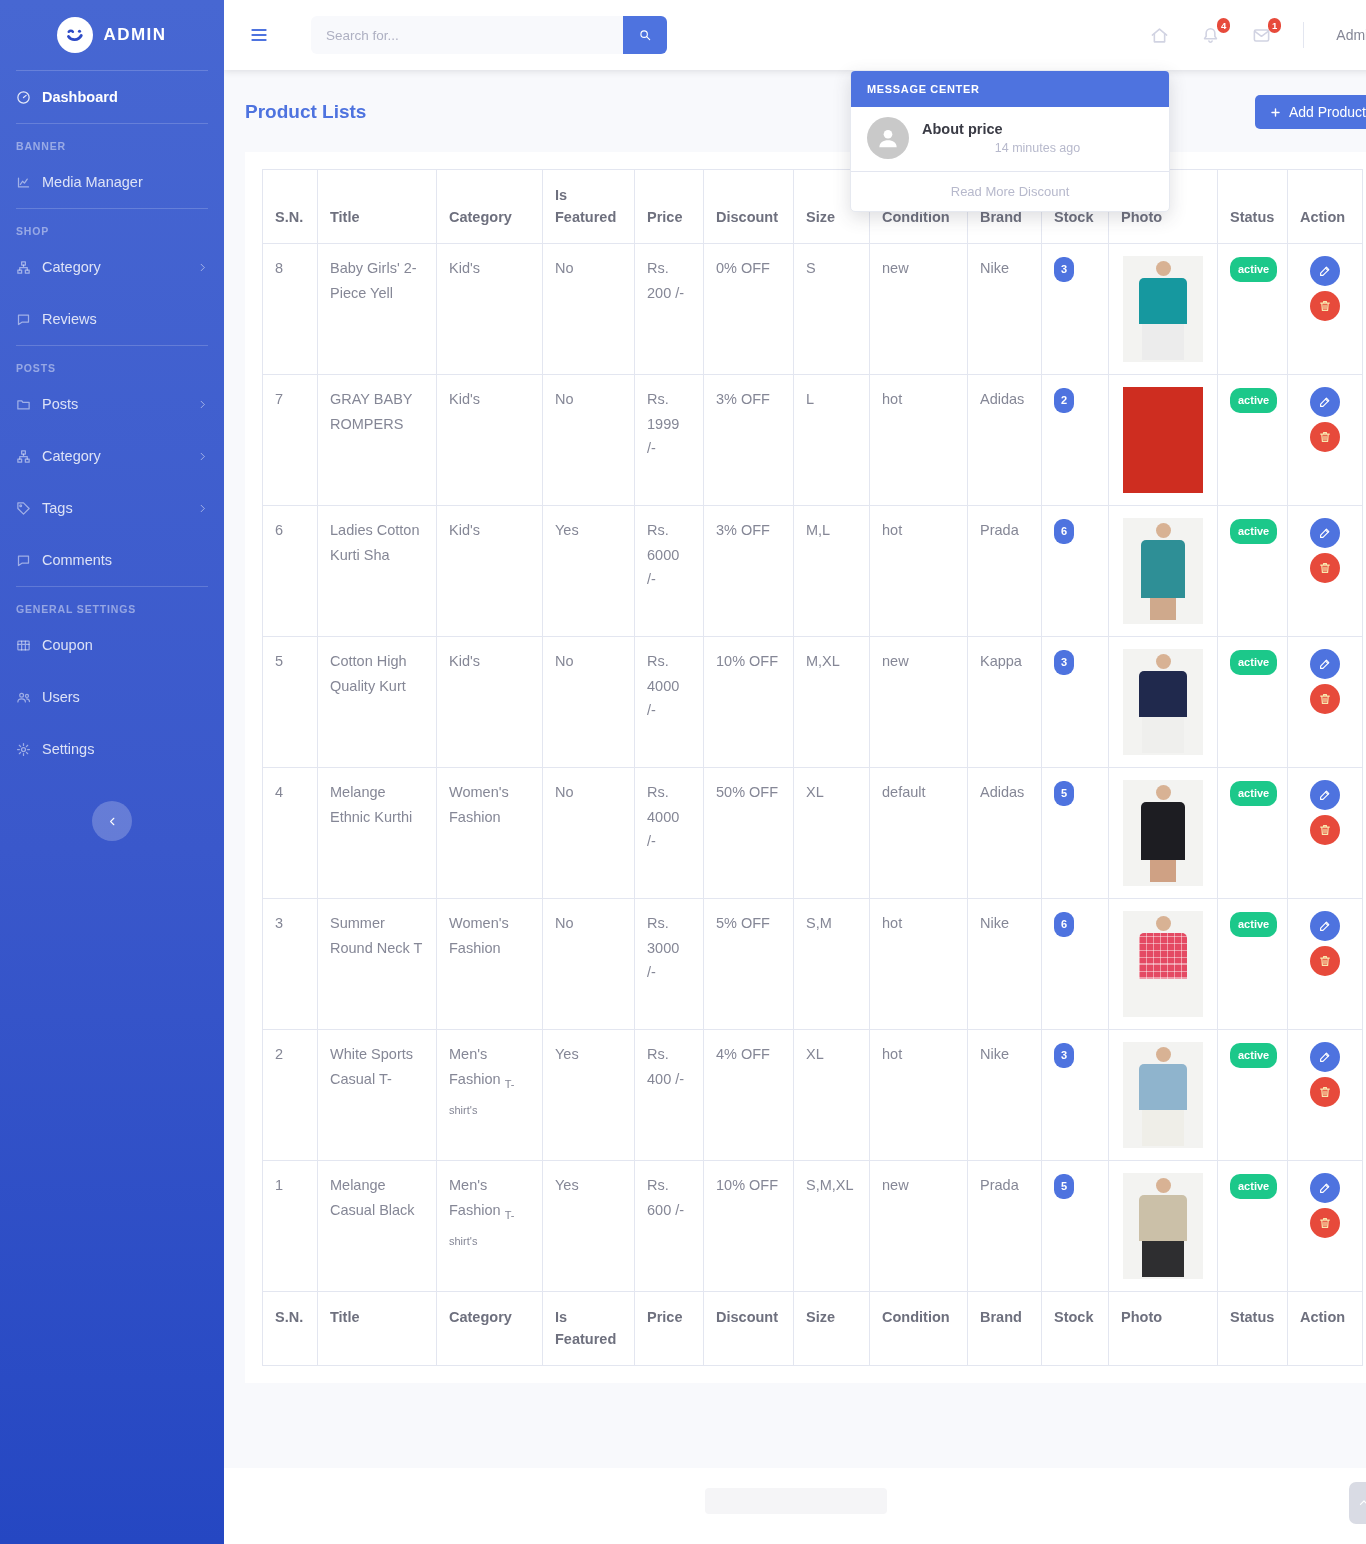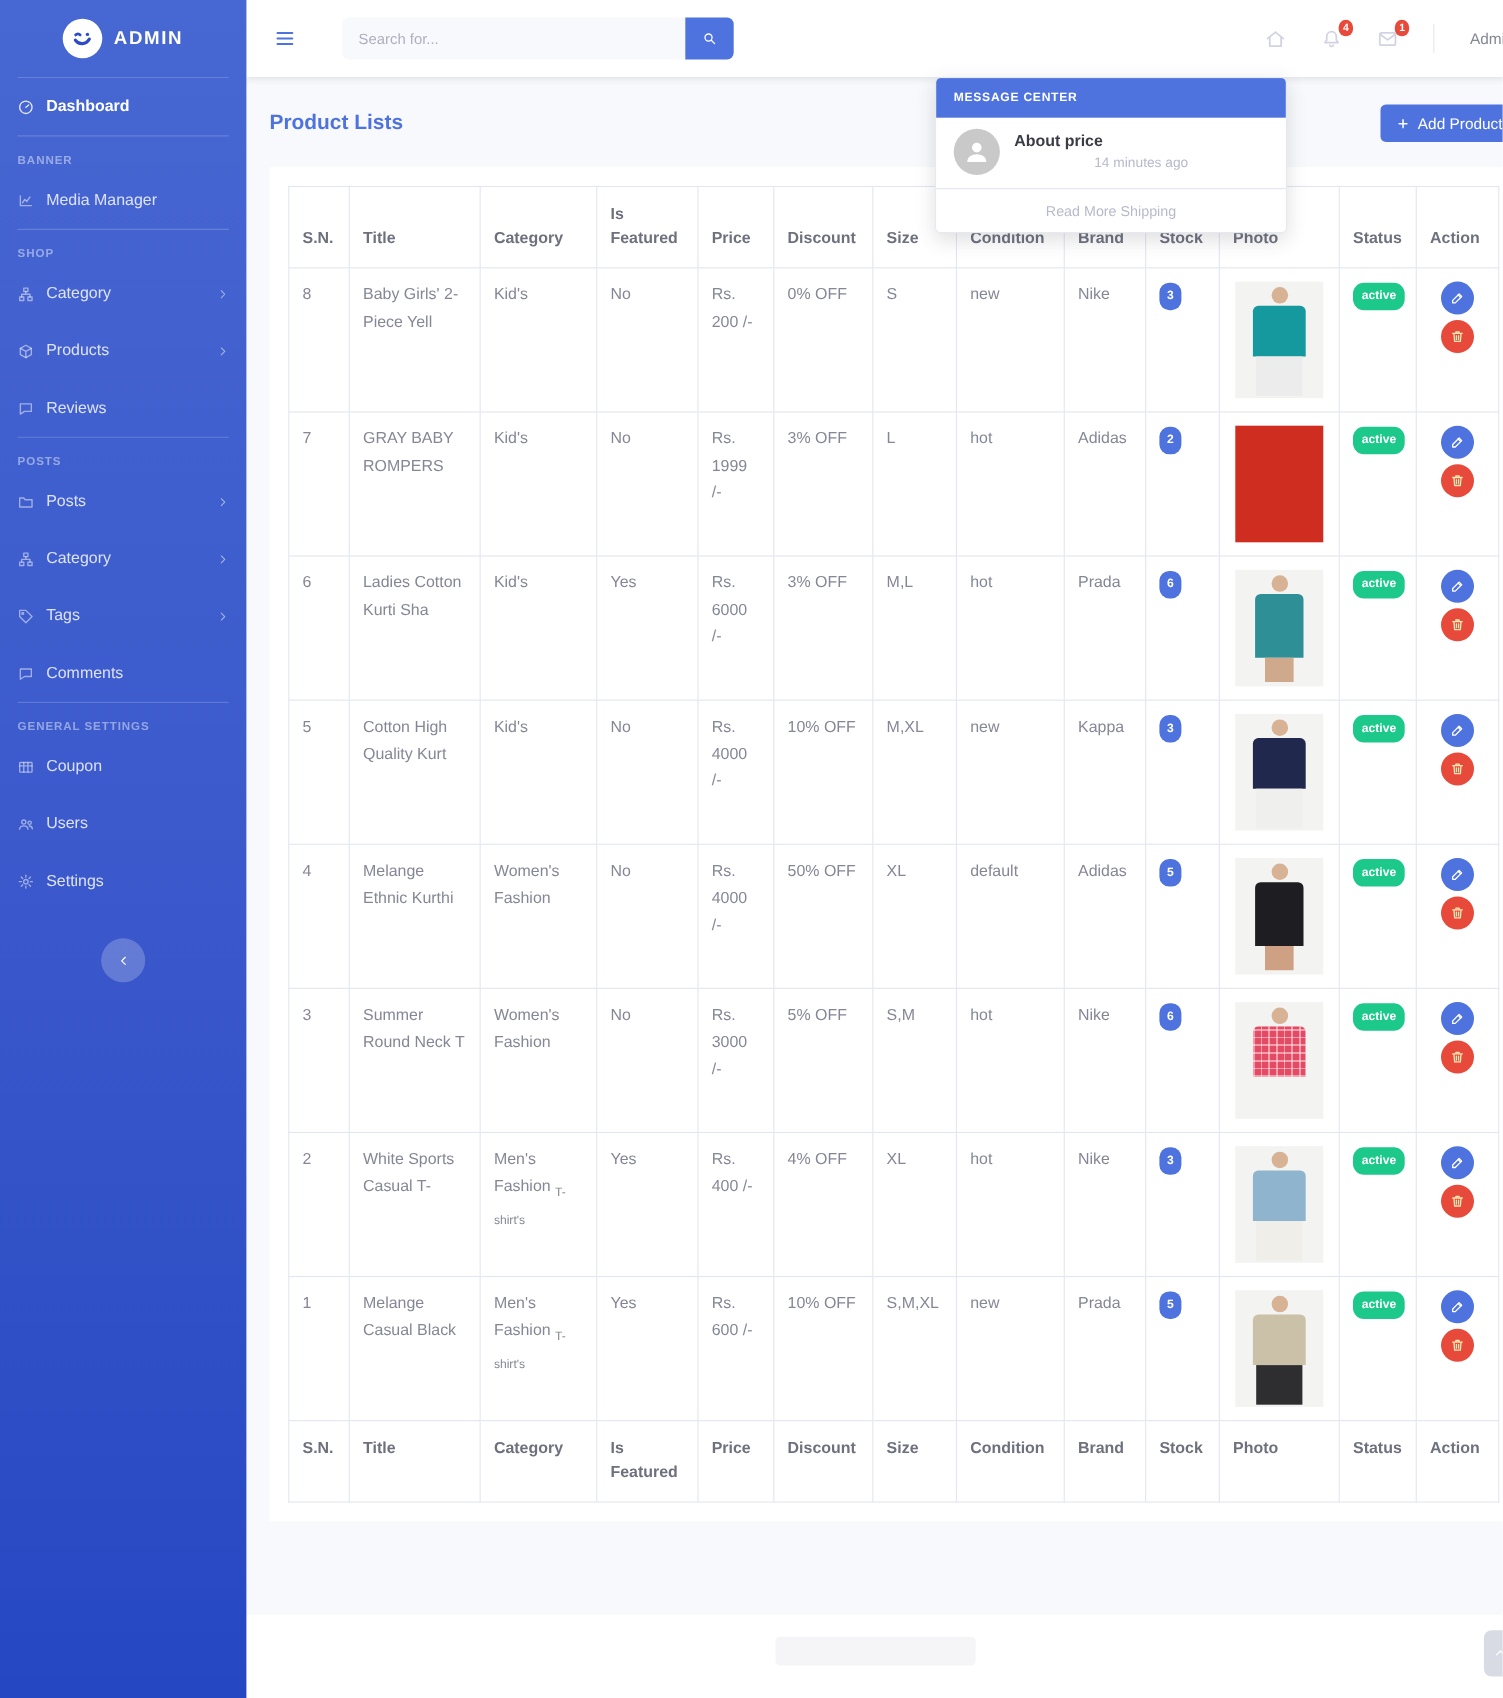--- a/index.html
+++ b/index.html
@@ -136,34 +136,20 @@
         <a class="nav-item">
           <span class="nav-icon" data-icon="sitemap-icon">
             <svg viewBox="0 0 24 24" fill="none" stroke="currentColor" stroke-width="2" stroke-linecap="round" stroke-linejoin="round">
               <rect x="9" y="3" width="6" height="5"></rect>
               <rect x="3" y="16" width="6" height="5"></rect>
               <rect x="15" y="16" width="6" height="5"></rect>
               <path d="M12 8v4M6 16v-4h12v4"></path>
             </svg>
           </span>
           <span class="nav-label">Category</span>
-          <span class="nav-chevron" data-icon="chevron-right-icon">
-            <svg viewBox="0 0 24 24" fill="none" stroke="currentColor" stroke-width="2" stroke-linecap="round" stroke-linejoin="round">
-              <path d="M9 5l7 7-7 7"></path>
-            </svg>
-          </span>
-        </a>
-        <a class="nav-item">
-          <span class="nav-icon" data-icon="cube-icon">
-            <svg viewBox="0 0 24 24" fill="none" stroke="currentColor" stroke-width="2" stroke-linecap="round" stroke-linejoin="round">
-              <path d="M12 3l8 4.5v9L12 21l-8-4.5v-9L12 3z"></path>
-              <path d="M12 12l8-4.5M12 12L4 7.5M12 12v9"></path>
-            </svg>
-          </span>
-          <span class="nav-label">Products</span>
           <span class="nav-chevron" data-icon="chevron-right-icon">
             <svg viewBox="0 0 24 24" fill="none" stroke="currentColor" stroke-width="2" stroke-linecap="round" stroke-linejoin="round">
               <path d="M9 5l7 7-7 7"></path>
             </svg>
           </span>
         </a>
         <a class="nav-item">
           <span class="nav-icon" data-icon="comments-icon">
             <svg viewBox="0 0 24 24" fill="none" stroke="currentColor" stroke-width="2" stroke-linecap="round" stroke-linejoin="round">
               <path d="M4 5h16v11H10l-6 4V5z"></path>
@@ -327,21 +313,21 @@
                 <circle cx="12" cy="8.5" r="4" fill="currentColor" stroke="none"></circle>
                 <path d="M4 20.5c0-4.2 3.6-6.5 8-6.5s8 2.3 8 6.5z" fill="currentColor" stroke="none"></path>
               </svg>
             </span>
         </span>
         <div class="dd-item-body">
           <div class="dd-item-title">About price</div>
           <div class="dd-item-time">14 minutes ago</div>
         </div>
       </div>
-      <div class="dd-footer">Read More Shipping</div>
+      <div class="dd-footer">Read More Discount</div>
     </div>
 
     <main class="content">
       <div class="page-head">
         <h1 class="page-title">Product Lists</h1>
         <button class="add-btn">
           <span data-icon="plus-icon">
               <svg viewBox="0 0 24 24" fill="none" stroke="currentColor" stroke-width="2" stroke-linecap="round" stroke-linejoin="round">
                 <path d="M12 5.5v13M5.5 12h13" stroke-width="2.6"></path>
               </svg>

